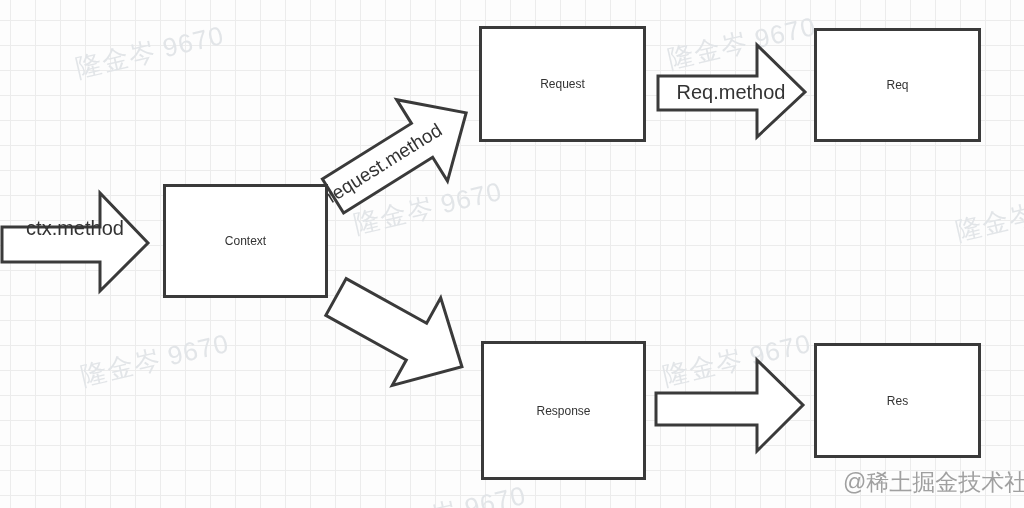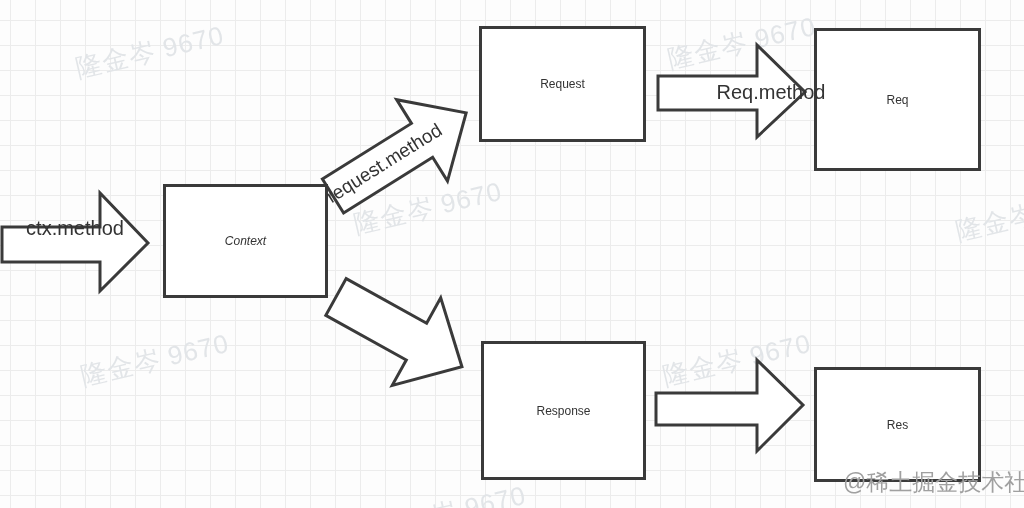--- a/index.html
+++ b/index.html
@@ -45,36 +45,36 @@
     position: absolute;
     z-index: 3;
     background: #ffffff;
     border: 3px solid #3a3a3a;
     display: flex;
     align-items: center;
     justify-content: center;
     font-size: 12px;
     color: #333333;
   }
-  #node-context  { left: 163px; top: 184px; width: 165px; height: 114px; font-style: italic; }
+  #node-context  { left: 163px; top: 184px; width: 165px; height: 114px; }
   #node-request  { left: 479px; top:  26px; width: 167px; height: 116px; }
-  #node-req      { left: 814px; top:  28px; width: 167px; height: 143px; }
+  #node-req      { left: 814px; top:  28px; width: 167px; height: 114px; }
   #node-response { left: 481px; top: 341px; width: 165px; height: 139px; }
-  #node-res      { left: 814px; top: 343px; width: 167px; height: 115px; margin-top: 24px; }
+  #node-res      { left: 814px; top: 343px; width: 167px; height: 115px; }
 
   .arrow-label {
     position: absolute;
     z-index: 4;
     font-size: 20px;
     color: #333333;
     text-align: center;
     pointer-events: none;
   }
   #label-ctx-method { left: 2px; top: 217px; width: 146px; }
-  #label-req-method { left: 658px; top: 81px; width: 146px; margin-left: 40px; }
+  #label-req-method { left: 658px; top: 81px; width: 146px; }
   #label-request-method {
     left: 384px; top: 163px; width: 134px;
     font-size: 19px; line-height: 21px;
     word-break: break-all;
     transform: translate(-50%, -50%) rotate(-32deg);
   }
 
   .credit {
     position: absolute;
     z-index: 5;

